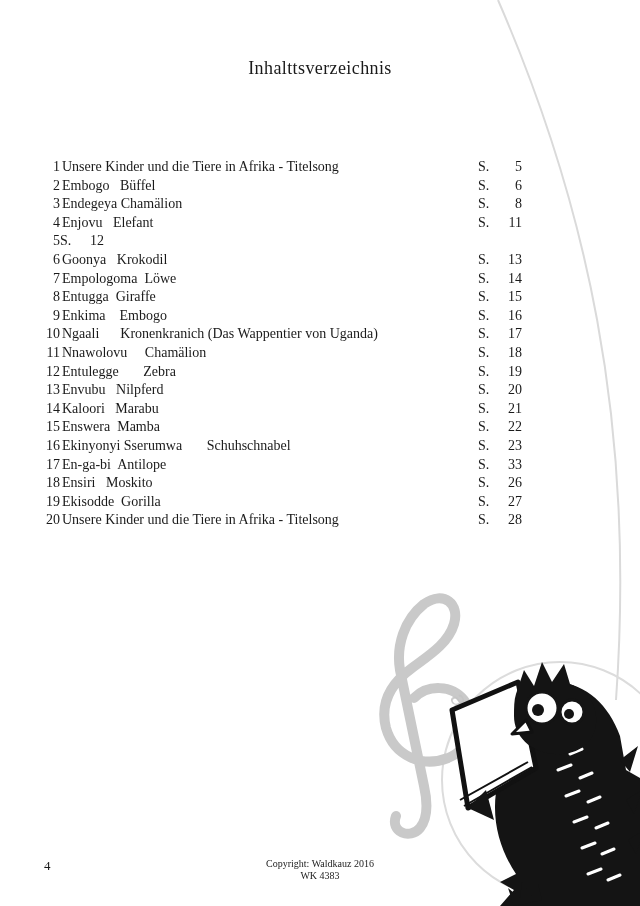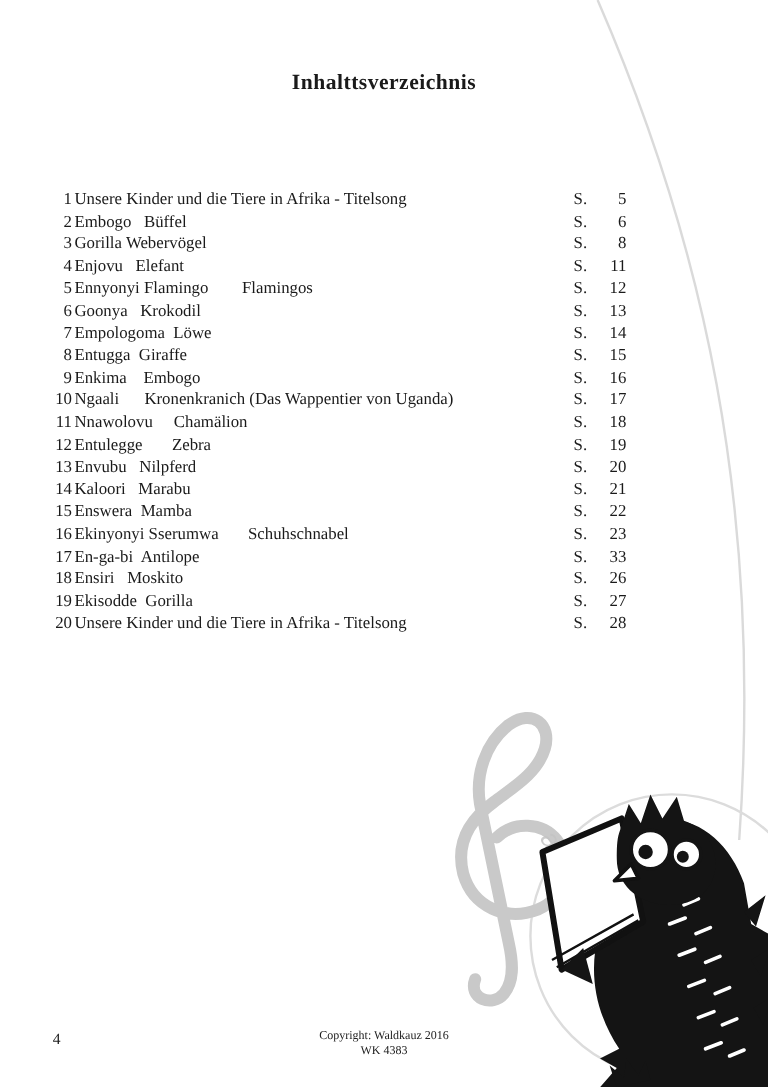--- a/index.html
+++ b/index.html
@@ -9,21 +9,21 @@
     margin:0 auto;
     background:#ffffff;
     overflow:hidden;
     font-family:"Liberation Serif","DejaVu Serif",serif;
     color:#1a1a1a;
   }
   
   .title {
     position:absolute; top:46px; left:0; right:0;
     text-align:center;
-    font-size:18px; font-weight:bold; letter-spacing:.4px;
+    font-size:18px; font-weight:normal; letter-spacing:.4px;
     z-index:3;
   }
   
   .toc {
     position:absolute; top:158px; left:44px; right:118px;
     z-index:3;
   }
   .toc-row {
     display:flex; align-items:baseline;
     height:18.6px; font-size:14px; line-height:18.6px;
@@ -123,35 +123,34 @@
 
     <div class="toc-row">
       <span class="toc-num">2</span>
       <span class="toc-title">Embogo   Büffel</span>
       <span class="toc-s">S.</span>
       <span class="toc-pg">6</span>
     </div>
 
     <div class="toc-row">
       <span class="toc-num">3</span>
-      <span class="toc-title">Gorilla Webervögel</span>
+      <span class="toc-title">Endegeya Chamälion</span>
       <span class="toc-s">S.</span>
       <span class="toc-pg">8</span>
     </div>
 
     <div class="toc-row">
       <span class="toc-num">4</span>
       <span class="toc-title">Enjovu   Elefant</span>
       <span class="toc-s">S.</span>
       <span class="toc-pg">11</span>
     </div>
 
     <div class="toc-row">
       <span class="toc-num">5</span>
-      <span class="toc-title">Ennyonyi Flamingo        Flamingos</span>
       <span class="toc-s">S.</span>
       <span class="toc-pg">12</span>
     </div>
 
     <div class="toc-row">
       <span class="toc-num">6</span>
       <span class="toc-title">Goonya   Krokodil</span>
       <span class="toc-s">S.</span>
       <span class="toc-pg">13</span>
     </div>

